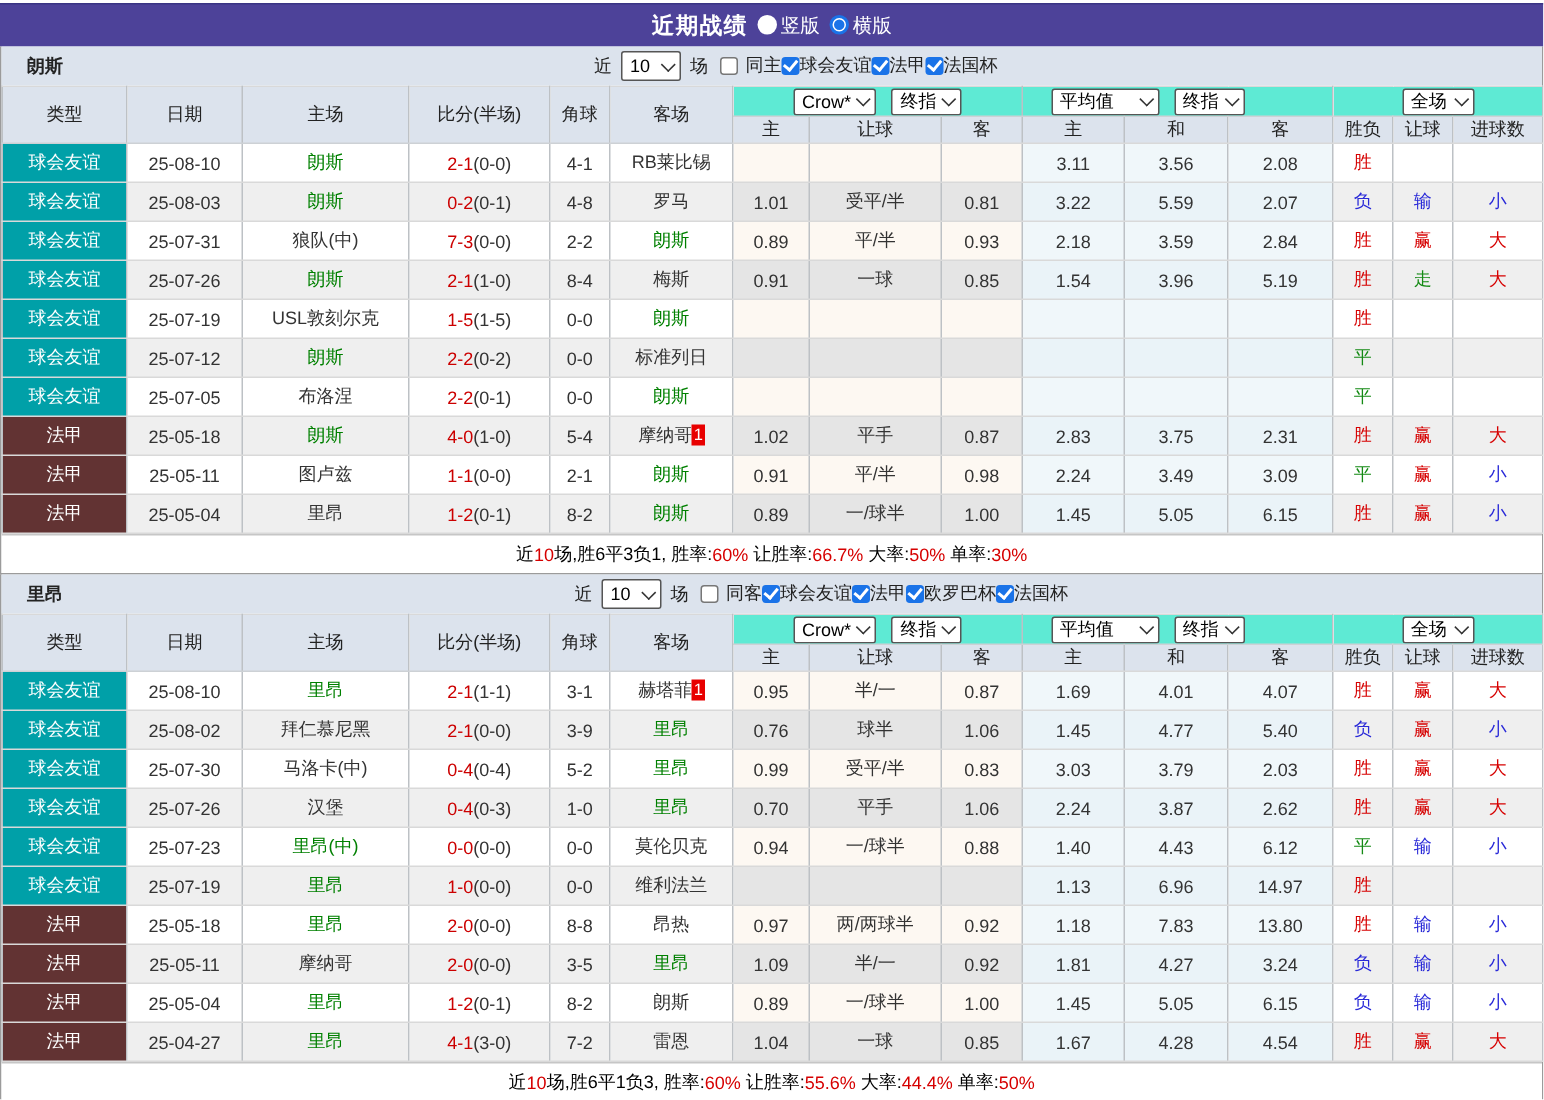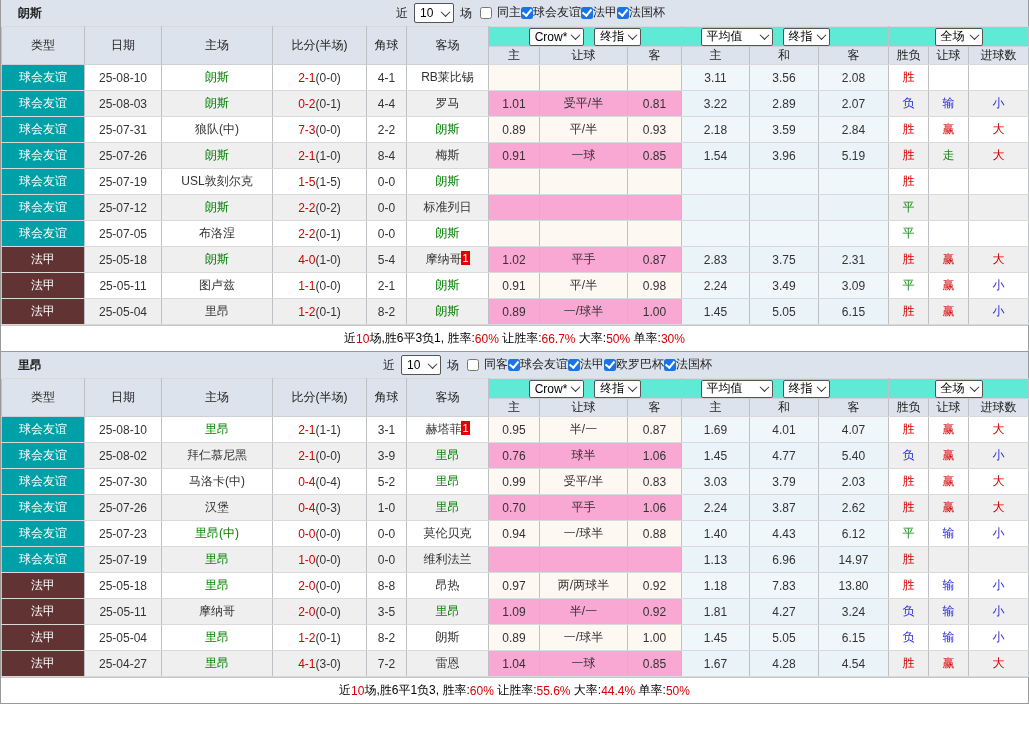--- a/index.html
+++ b/index.html
@@ -53,39 +53,49 @@
   .selwrap.g0 .sel:nth-of-type(2){min-width:47px;}
   .selwrap.g1 .sel:nth-of-type(1){min-width:72px;}
   .selwrap.g1 .sel:nth-of-type(2){min-width:46px;}
   .selwrap.g2 .sel:nth-of-type(1){min-width:48px;}
   .sel{justify-content:space-between;}
 
   tbody td{height:25px;color:#333;}
   tbody tr.even td{background:#efefef;}
   tbody tr.odd td{background:#fff;}
   tbody tr.odd td.odds{background:#fdf8f2;}
-  tbody tr.even td.odds{background:#f9a8d4;margin-top:40px;}
+  tbody tr.even td.odds{background:#e5e5e5;margin-top:40px;}
   tbody tr.odd td.avg{background:#f0f7fa;}
   tbody tr.even td.avg{background:#eaf3f8;}
   td.type{color:#fff;border-right:2px solid #fff;border-top:1px solid #fff;border-bottom:1px solid #fff;border-left:1px solid #9b9b9b;}
   .hl{color:var(--team-green);}
   .score-main{color:var(--score-red);}
   .sup{display:inline-block;background:#e80000;color:#fff;font-size:11px;line-height:14px;padding:0 1px;margin-left:0;vertical-align:1px;}
   td.r,.t-r{color:var(--res-red);}
   td.g,.t-g{color:var(--res-green);}
   td.b,.t-b{color:var(--res-blue);}
 
   .summary{height:25px;border-top:1px solid #c6c6c6;background:#fff;display:flex;align-items:center;justify-content:center;color:#000;}
   .summary .red{color:var(--res-red);}
   .summary span{white-space:pre;}
 </style>
 </head>
 <body>
 
 <div class="page" style="--purple: #4d4299; --accent-blue: #1a73e8; --panel-bg: #dce3ed; --team-green: #008000; --score-red: #cc0000; --res-red: #d60000; --res-green: #158a15; --res-blue: #2a2ad8;">
+  <header class="titlebar">
+    <span class="title">近期战绩</span>
+    <span id="radio-slot"><label class="radio-item">
+    <span class="radio"></span>
+    <span class="radio-label">竖版</span>
+  </label><label class="radio-item">
+    <span class="radio checked"></span>
+    <span class="radio-label">横版</span>
+  </label></span>
+  </header>
   <div id="blocks-slot">
   <section class="block">
     <div class="filterbar">
       <span class="team-name">朗斯</span>
       <span class="filter-controls">
         <span class="flabel first">近</span>
         <span class="sel sel-num">
               <span class="sel-val">10</span>
               <span class="caret"></span>
             </span>
@@ -186,27 +196,27 @@
               <td class="avg">2.08</td>
               <td class="r">胜</td>
               <td></td>
               <td></td>
             </tr>
             <tr class="even">
               <td class="type" style="background: rgb(0, 160, 168);">球会友谊</td>
               <td>25-08-03</td>
               <td><span class="hl">朗斯</span></td>
               <td><span class="score-main">0-2</span><span class="score-half">(0-1)</span></td>
-              <td>4-4</td>
+              <td>4-8</td>
               <td><span>罗马</span></td>
               <td class="odds">1.01</td>
               <td class="odds">受平/半</td>
               <td class="odds">0.81</td>
               <td class="avg">3.22</td>
-              <td class="avg">2.89</td>
+              <td class="avg">5.59</td>
               <td class="avg">2.07</td>
               <td class="b">负</td>
               <td class="b">输</td>
               <td class="b">小</td>
             </tr>
             <tr class="odd">
               <td class="type" style="background: rgb(0, 160, 168);">球会友谊</td>
               <td>25-07-31</td>
               <td><span>狼队(中)</span></td>
               <td><span class="score-main">7-3</span><span class="score-half">(0-0)</span></td>

